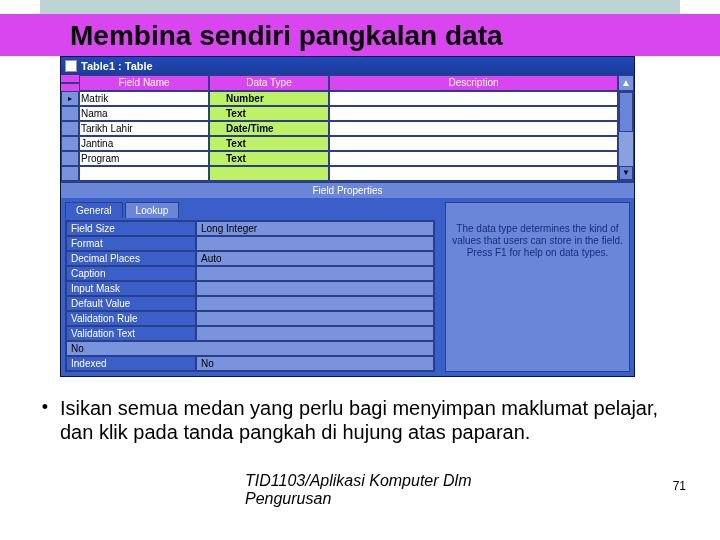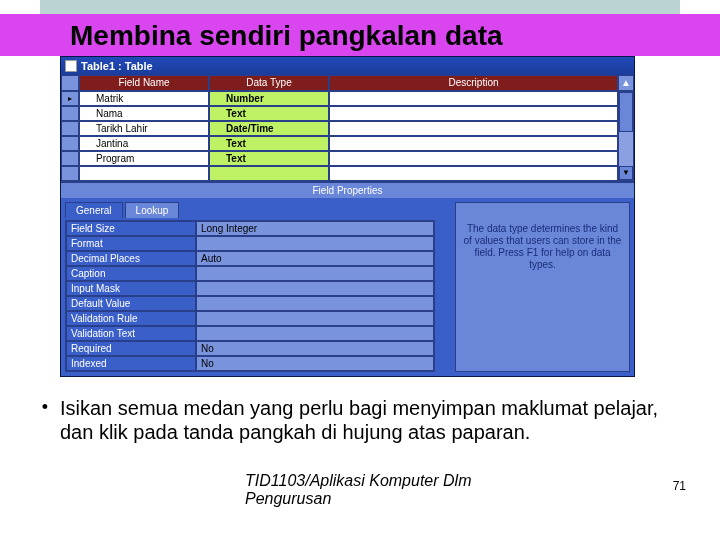--- a/index.html
+++ b/index.html
@@ -3,38 +3,38 @@
 <meta charset="utf-8">
 <style>
   * { margin: 0; padding: 0; box-sizing: border-box; }
   body { width: 720px; height: 540px; font-family: Arial, sans-serif; background: #fff; position: relative; overflow: hidden; }
   .slide-title { font-size: 28px; font-weight: bold; padding: 6px 0 4px 70px; background: #d946ef; }
   .title-stripe { background: #bcd3d3; height: 14px; margin: 0 40px 0 40px; }
   .db-window { margin: 0 40px 0 60px; background: #3a5fc8; border: 1px solid #08164a; width: 575px; }
   .titlebar { display: flex; align-items: center; background: linear-gradient(180deg,#2149b8,#1a3c9b); color: #fff; font-size: 11px; padding: 2px 4px; height: 18px; }
   .titlebar .tb-icon { width: 12px; height: 12px; background: #fff; border: 1px solid #999; margin-right: 4px; display: inline-block; }
   .titlebar .tb-text { font-weight: bold; }
-  .grid-header { display: flex; background: #7f1d1d; color: #fff; font-size: 10px; height: 16px; }
+  .grid-header { display: flex; background: #d946ef; color: #fff; font-size: 10px; height: 16px; align-items: center; }
   .gh-sel { width: 18px; border: 1px solid #2a3f8a; background: #7a93dd; }
   .gh-fn { width: 130px; border: 1px solid #2a3f8a; text-align: center; line-height: 14px; }
   .gh-dt { width: 120px; border: 1px solid #2a3f8a; text-align: center; line-height: 14px; }
   .gh-desc { flex: 1; border: 1px solid #2a3f8a; text-align: center; line-height: 14px; }
   .gh-scroll { width: 16px; border: 1px solid #2a3f8a; background: #7a93dd; text-align: center; line-height: 14px; }
   .grid-body { display: flex; }
   .grid-rows { flex: 1; }
   .grid-row { display: flex; height: 15px; }
   .gr-sel { width: 18px; border: 1px solid #2a3f8a; background: #7a93dd; text-align: center; font-size: 8px; line-height: 13px; color: #000; }
-  .gr-fn { width: 130px; border: 1px solid #2a3f8a; background: #fff; font-size: 10px; padding-left: 16px; line-height: 13px; }
+  .gr-fn { width: 130px; border: 1px solid #2a3f8a; background: #fff; font-size: 10px; padding-left: 1px; line-height: 13px; }
   .gr-dt { width: 120px; border: 1px solid #2a3f8a; background: #bef264; font-size: 10px; padding-left: 16px; line-height: 13px; font-weight: bold; }
   .gr-desc { flex: 1; border: 1px solid #2a3f8a; background: #fff; }
   .scrollbar-v { width: 16px; background: #8aa0e0; border: 1px solid #2a3f8a; display: flex; flex-direction: column; }
   .scrollbar-v .thumb { background: #6a86d8; border: 1px solid #2a3f8a; height: 40px; }
   .scrollbar-v .arrow { height: 14px; background: #6a86d8; border: 1px solid #2a3f8a; text-align: center; font-size: 8px; line-height: 12px; }
   .fp-label { background: #6a86d8; color: #fff; text-align: center; font-size: 10px; padding: 2px 0; border-top: 2px solid #2a3f8a; }
-  .fp-area { display: flex; padding: 4px; gap: 20px; }
+  .fp-area { display: flex; padding: 4px; gap: 10px; }
   .tabs { display: flex; gap: 2px; margin-bottom: 2px; }
   .tab { background: #6a86d8; color: #fff; font-size: 10px; padding: 2px 10px; border: 1px solid #2a3f8a; border-bottom: none; }
   .tab.active { background: #3a5fc8; }
   .fp-left { width: 370px; }
   .fp-grid { border: 1px solid #2a3f8a; }
   .fp-row { display: flex; height: 15px; }
   .fp-name { width: 130px; background: #3a5fc8; color: #fff; font-size: 10px; padding-left: 4px; line-height: 13px; border: 1px solid #2a3f8a; }
   .fp-val { flex: 1; background: #7a93dd; color: #000; font-size: 10px; padding-left: 4px; line-height: 13px; border: 1px solid #2a3f8a; }
   .fp-right { flex: 1; border: 1px solid #2a3f8a; background: #6a86d8; color: #1a2e7a; font-size: 10px; padding: 20px 6px; text-align: center; line-height: 12px; }
   .bullet-block { padding: 20px 30px 0 30px; font-size: 20px; line-height: 1.18; display: flex; }
@@ -142,21 +142,20 @@
           </div>
         <div class="fp-row">
             <div class="fp-name">Validation Rule</div>
             <div class="fp-val"></div>
           </div>
         <div class="fp-row">
             <div class="fp-name">Validation Text</div>
             <div class="fp-val"></div>
           </div>
         <div class="fp-row">
-            <div class="fp-name">Required</div>
             <div class="fp-val">No</div>
           </div>
         <div class="fp-row">
             <div class="fp-name">Indexed</div>
             <div class="fp-val">No</div>
           </div>
       </div>
     </div>
     <div class="fp-right">The data type determines the kind of values that users can store in the field. Press F1 for help on data types.</div>
   </div>

